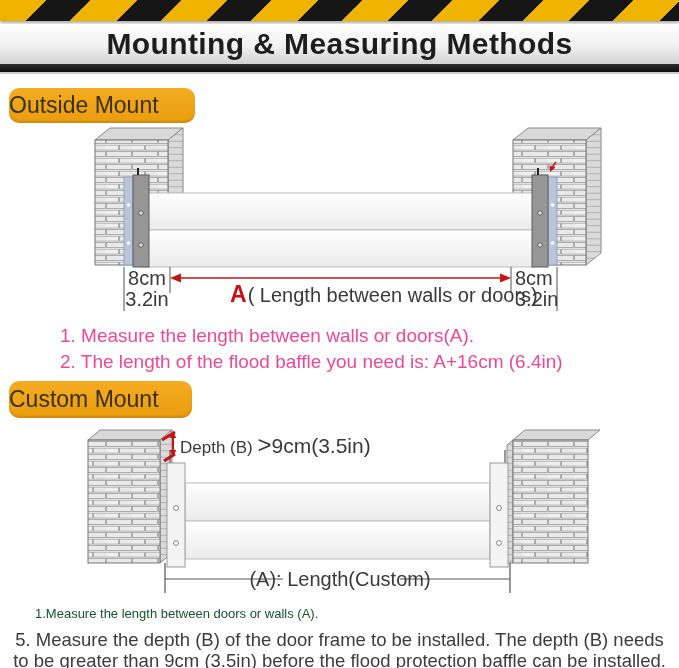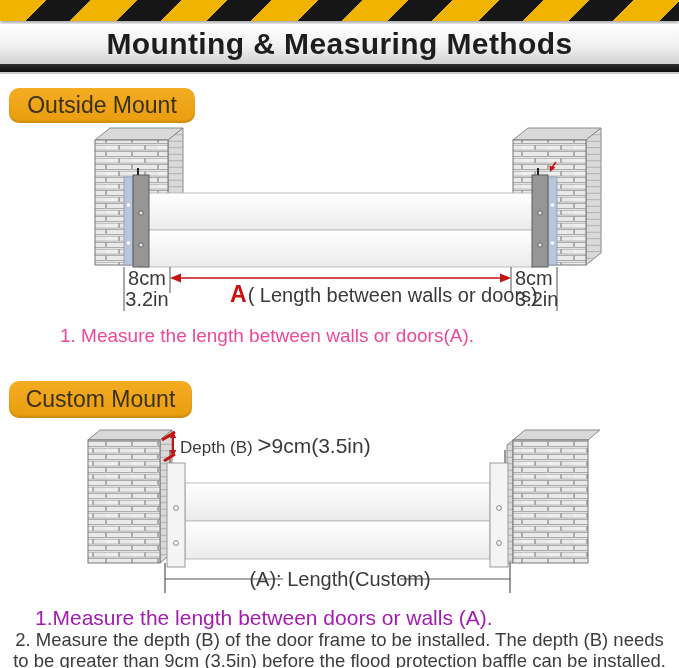--- a/index.html
+++ b/index.html
@@ -13,34 +13,34 @@
   .banner{position:absolute;left:0;top:24px;width:679px;height:40px;
           background:linear-gradient(180deg,#ffffff 0%,#f1f1f1 55%,#d2d2d2 100%);
           display:flex;align-items:center;justify-content:center;}
   .banner-title{font-size:30px;font-weight:bold;color:#1d1d1d;letter-spacing:.4px;}
   .darkbar{position:absolute;left:0;top:64px;width:679px;height:8px;
            background:linear-gradient(180deg,#2e2e2e,#0f0f0f);
            border-bottom:2px solid #cccccc;}
 
   
   .badge{position:absolute;background:linear-gradient(180deg,#f4ac22,#e99d0e);
-         border-radius:10px;display:flex;align-items:center;justify-content:center;
+         border-radius:10px;display:flex;align-items:center;justify-content:flex-start;
          color:#3a3118;font-size:23px;box-shadow:inset 0 -2px 2px rgba(0,0,0,.12);}
   .badge.outside{left:9px;top:88px;width:186px;height:35px;}
   .badge.inside{left:9px;top:381px;width:183px;height:37px;}
 
   
   .diagram{position:absolute;}
   .diagram.outside{left:80px;top:125px;width:525px;height:190px;}
   .diagram.inside{left:80px;top:428px;width:525px;height:172px;}
   svg text{font-family:"Liberation Sans", sans-serif;}
 
   
   .steps-outside{position:absolute;left:60px;top:323px;font-size:19px;color:#ec4899;line-height:26px;}
-  .step-inside-1{position:absolute;left:35px;top:606px;font-size:21px;color:#a21caf;}
+  .step-inside-1{position:absolute;left:35px;top:606px;font-size:13px;color:#14532d;}
   .steps-inside-23{position:absolute;left:0;top:630px;width:679px;text-align:center;
                    font-size:18.5px;color:#3c3c3c;line-height:20.5px;}
 </style>
 </head>
 <body>
 
 <div class="stage">
 
   <div class="tape"></div>
   <div class="banner">
@@ -134,20 +134,21 @@
     <text x="435" y="160" font-size="20" fill="#3a3a3a">8cm</text>
     <text x="435" y="181" font-size="20" fill="#3a3a3a">3.2in</text>
 
     <text x="150" y="177">
       <tspan font-size="23" font-weight="bold" fill="#cc0f0f">A</tspan><tspan dx="1" font-size="20" fill="#3a3a3a">( Length between walls or doors)</tspan>
     </text>
   </svg>
 
   <div class="steps-outside">
     <div>1. Measure the length between walls or doors(A).</div>
+    <div>2. The length of the flood baffle you need is: A+16cm (6.4in)</div>
   </div>
 
   <svg class="diagram inside" viewBox="0 0 525 172">
     <defs>
       <pattern id="b2" width="26" height="13" patternUnits="userSpaceOnUse">
         <rect width="26" height="13" fill="#fcfcfc"></rect>
         <rect x="0.6" y="0.6" width="24.8" height="5" fill="#e9e9e9" stroke="#8f8f8f" stroke-width="0.7"></rect>
         <rect x="-12.4" y="7.1" width="24.8" height="5" fill="#efefef" stroke="#8f8f8f" stroke-width="0.7"></rect>
         <rect x="13.6" y="7.1" width="24.8" height="5" fill="#e9e9e9" stroke="#8f8f8f" stroke-width="0.7"></rect>
       </pattern>
@@ -206,17 +207,17 @@
       <line x1="85" y1="135" x2="85" y2="165"></line>
       <line x1="430" y1="135" x2="430" y2="165"></line>
       <line x1="85" y1="151" x2="203" y2="151"></line>
       <line x1="320" y1="151" x2="430" y2="151"></line>
     </g>
     <text x="260" y="158" text-anchor="middle" font-size="20" fill="#3a3a3a">(A): Length(Custom)</text>
   </svg>
 
   <div class="step-inside-1">1.Measure the length between doors or walls (A).</div>
   <div class="steps-inside-23">
-    <div>2. Measure the depth (B) of the door frame to be installed. The depth (B) needs</div>
+    <div>5. Measure the depth (B) of the door frame to be installed. The depth (B) needs</div>
     <div>to be greater than 9cm (3.5in) before the flood protection baffle can be installed.</div>
   </div>
 
 </div>
 
 </body></html>

